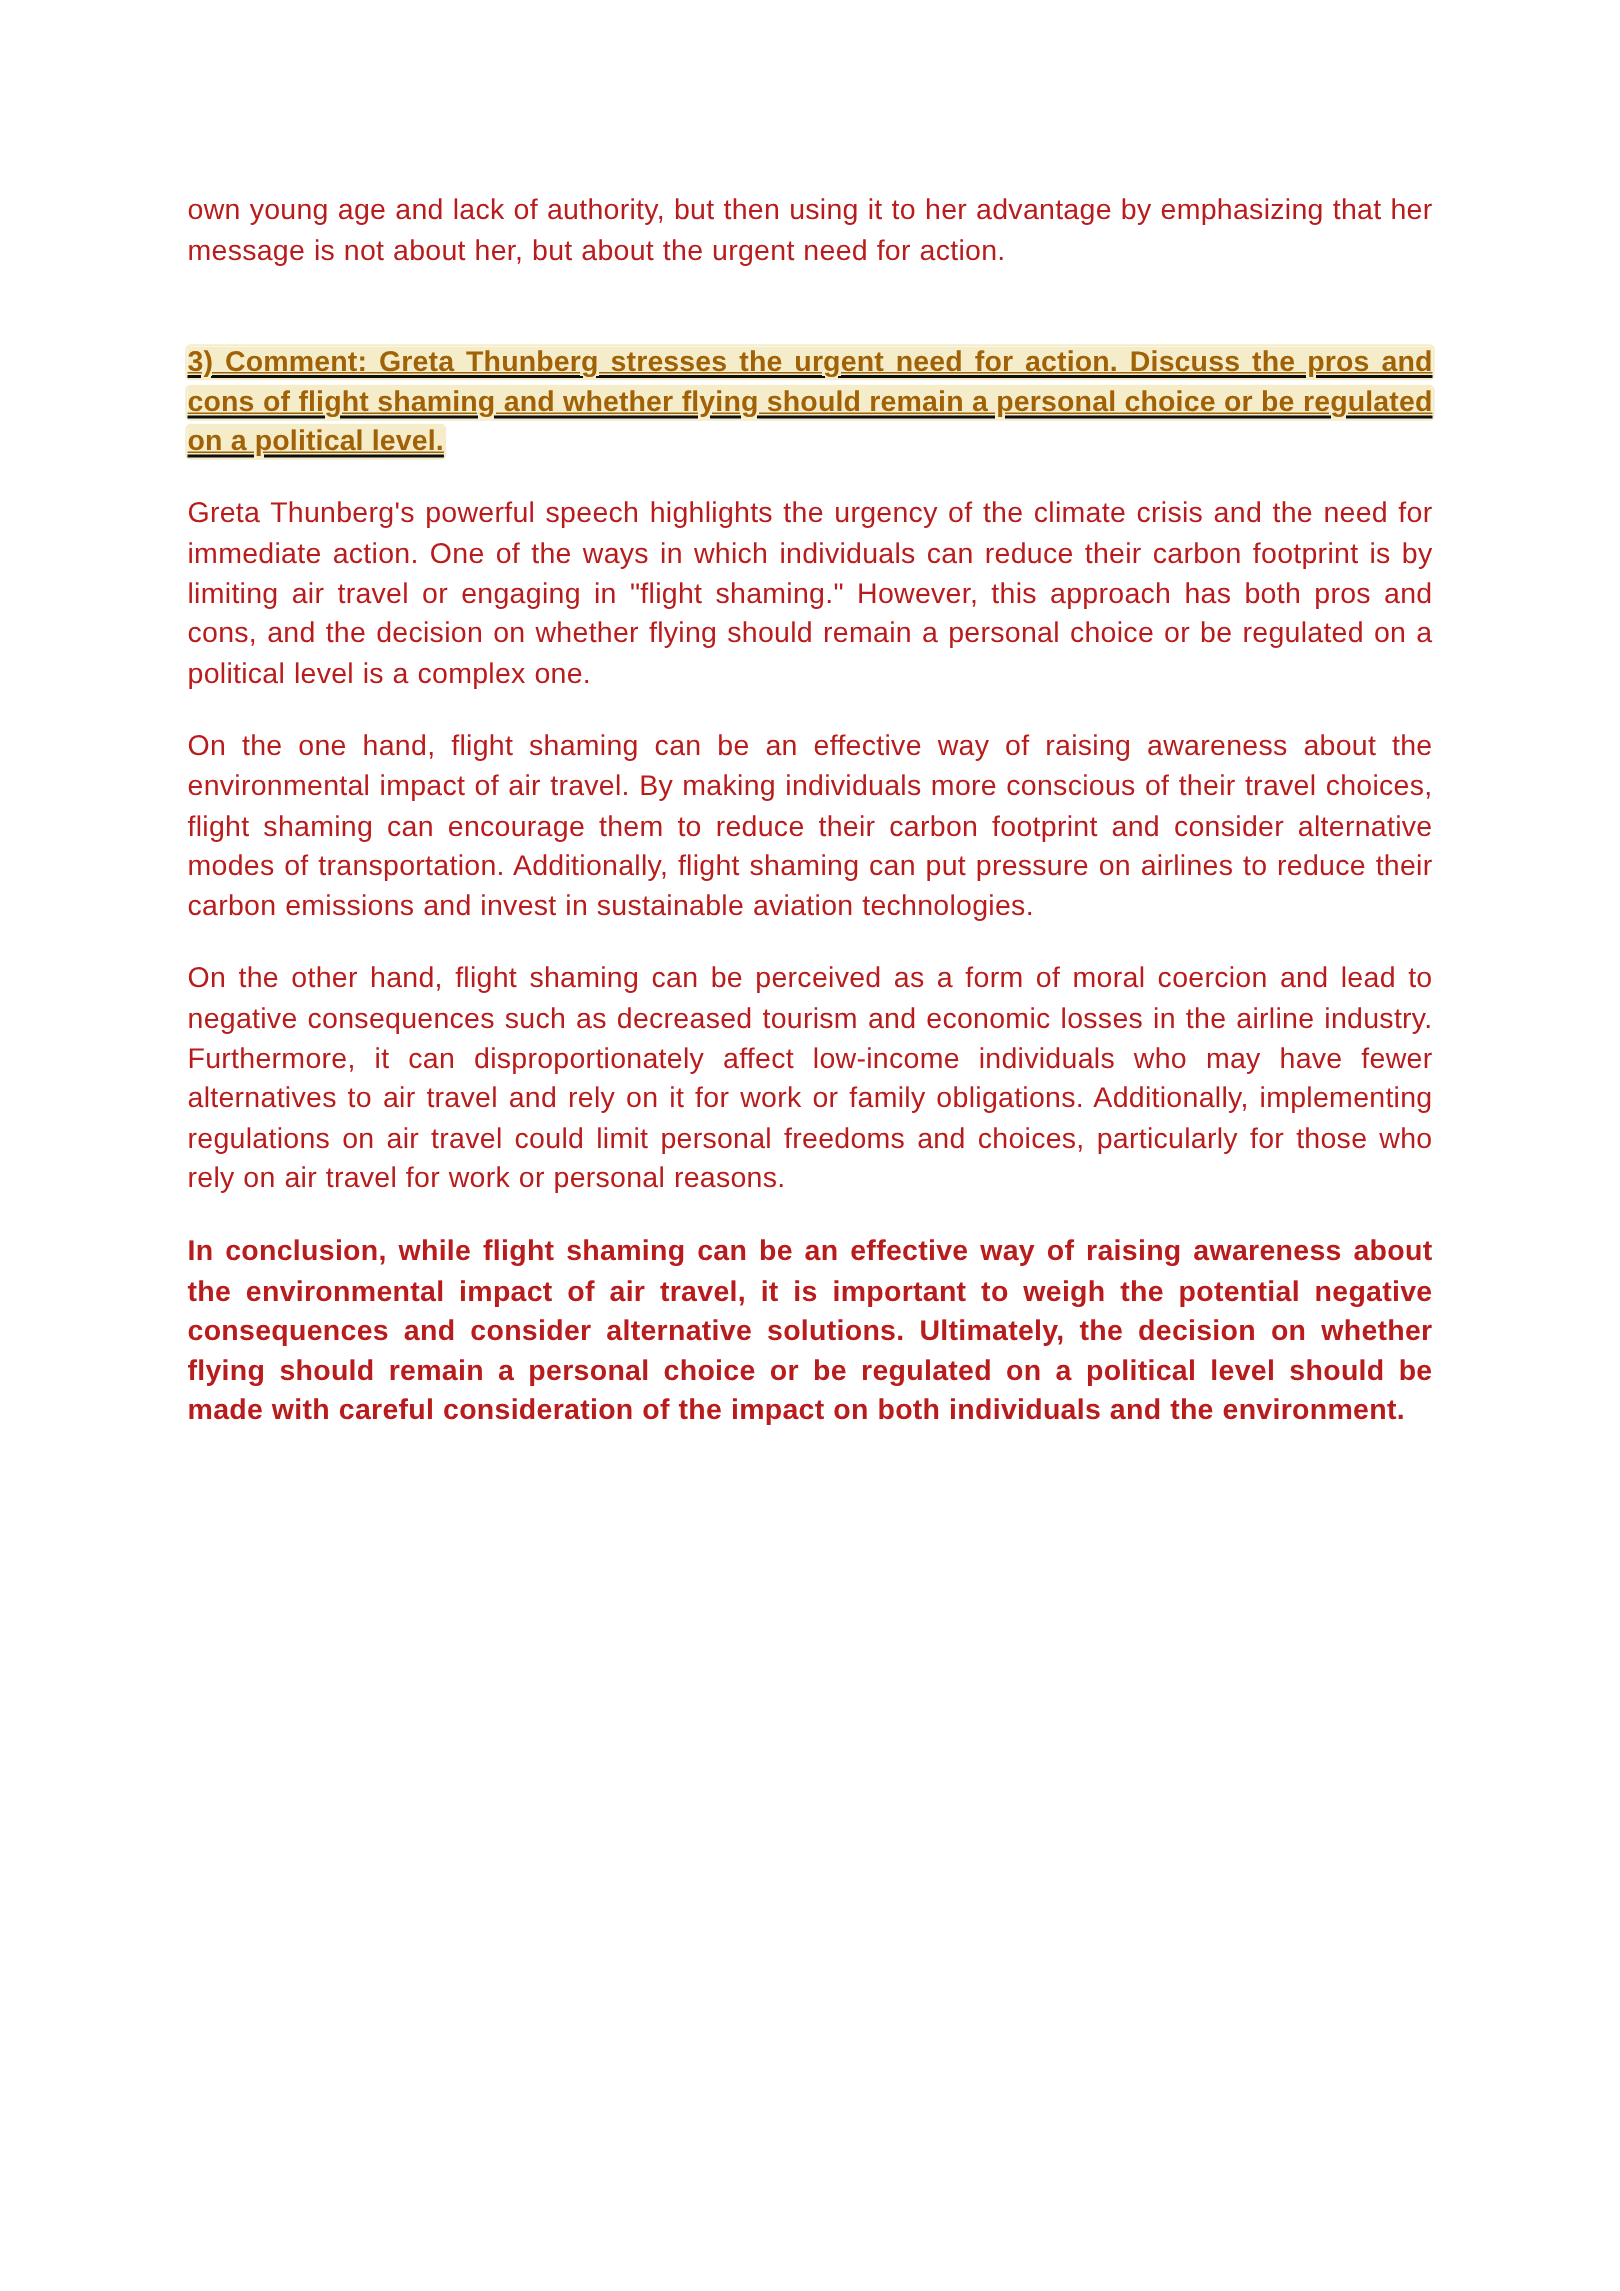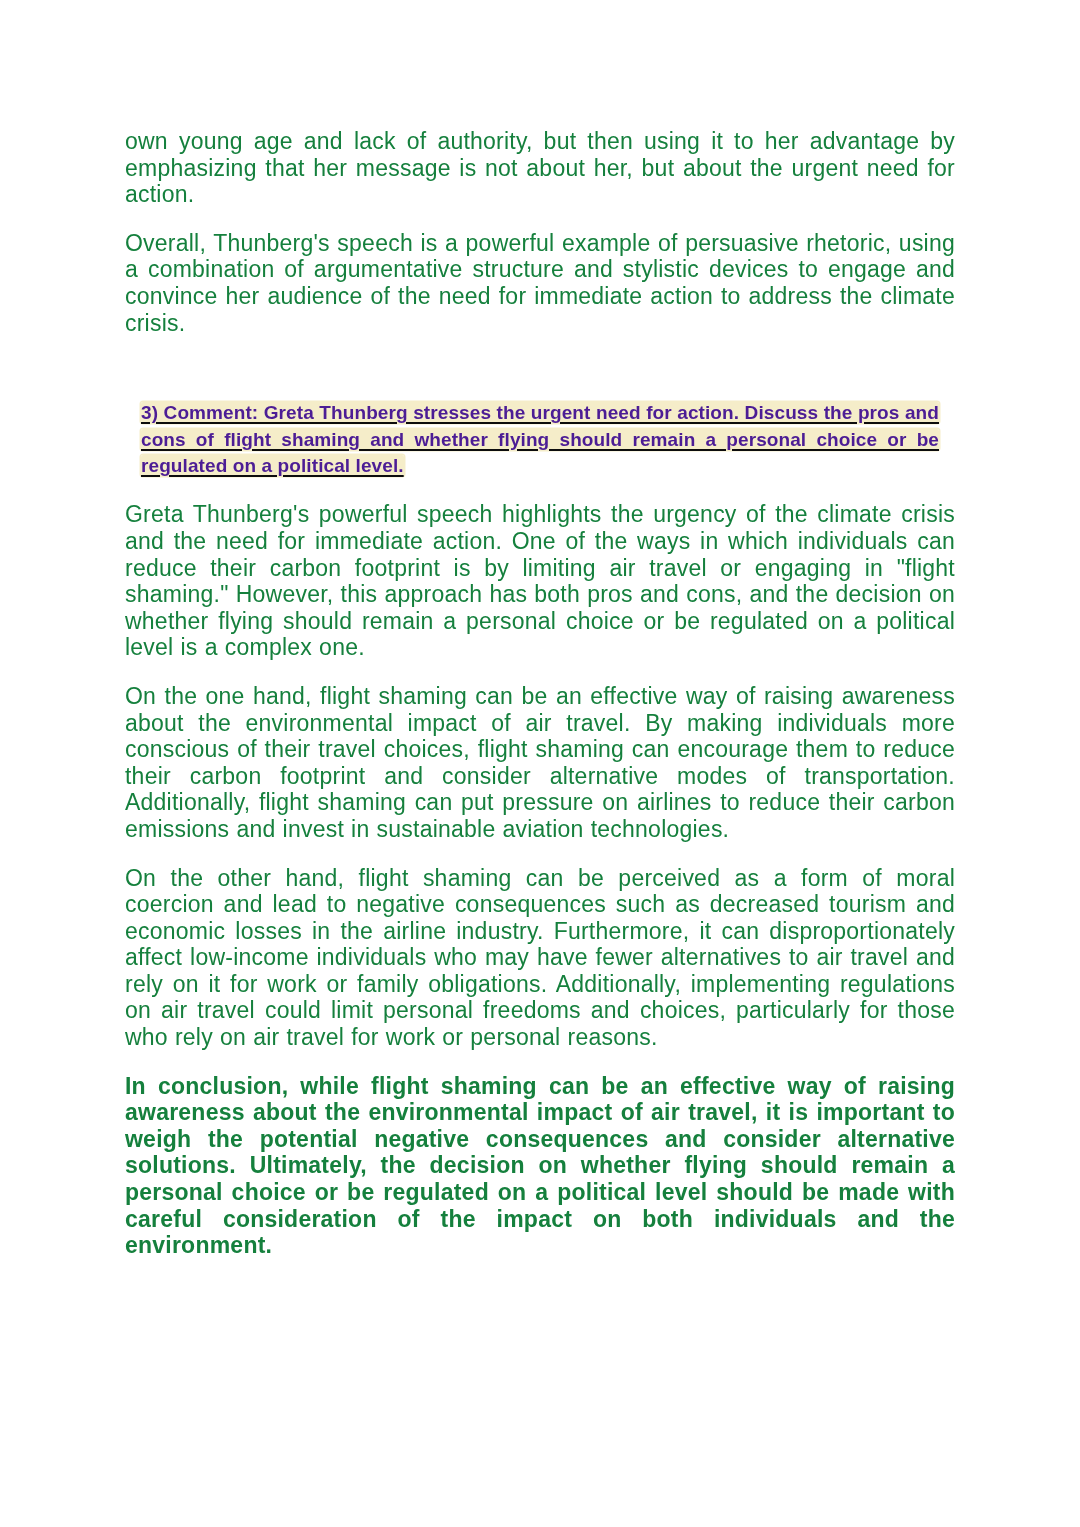--- a/index.html
+++ b/index.html
@@ -20,49 +20,50 @@
     background: #ffffff;
     overflow: hidden;
   }
   .content {
     position: absolute;
     left: 125px;
     top: 128px;
     width: 830px;
   }
   .para {
-    font-size: 23px;
+    font-size: 19px;
     line-height: 26.6px;
-    color: #15803d;
+    color: #b91c1c;
     text-align: justify;
     text-justify: inter-word;
     margin: 0 0 22px 0;
     letter-spacing: 0.01em;
     word-spacing: 0.02em;
     hyphens: none;
   }
   .para:last-child {
     margin-bottom: 0;
     font-weight: bold;
   }
   .spacer-before-heading {
     height: 26px;
   }
   .heading-block {
     margin: 0 0 22px 0;
   }
   .heading {
     font-size: 19px;
     line-height: 26.4px;
-    color: #4c1d95;
+    color: #a16207;
     font-weight: bold;
     text-align: justify;
     text-justify: inter-word;
-    margin: 16px;
+    margin: 0;
     letter-spacing: 0.005em;
+    text-decoration: underline;
   }
   .heading .hl {
     background-color: #f5edc9;
     box-shadow: 0 0 0 1.5px #f5edc9;
     border-radius: 2px;
     text-decoration: underline;
     text-decoration-thickness: 2px;
     text-underline-offset: 2.5px;
     text-decoration-color: #0d0d0d;
     -webkit-box-decoration-break: clone;
@@ -70,21 +71,20 @@
   }
 </style>
 </head>
 <body>
 
 <div class="page">
   <div class="content">
 
     <p class="para">own young age and lack of authority, but then using it to her advantage by emphasizing that her message is not about her, but about the urgent need for action.</p>
 
-    <p class="para">Overall, Thunberg's speech is a powerful example of persuasive rhetoric, using a combination of argumentative structure and stylistic devices to engage and convince her audience of the need for immediate action to address the climate crisis.</p>
 
     <div class="spacer-before-heading"></div>
 
     <div class="heading-block">
       <p class="heading"><span class="hl">3) Comment: Greta Thunberg stresses the urgent need for action. Discuss the pros and cons of flight shaming and whether flying should remain a personal choice or be regulated on a political level.</span></p>
     </div>
 
     <p class="para">Greta Thunberg's powerful speech highlights the urgency of the climate crisis and the need for immediate action. One of the ways in which individuals can reduce their carbon footprint is by limiting air travel or engaging in "flight shaming." However, this approach has both pros and cons, and the decision on whether flying should remain a personal choice or be regulated on a political level is a complex one.</p>
 
     <p class="para">On the one hand, flight shaming can be an effective way of raising awareness about the environmental impact of air travel. By making individuals more conscious of their travel choices, flight shaming can encourage them to reduce their carbon footprint and consider alternative modes of transportation. Additionally, flight shaming can put pressure on airlines to reduce their carbon emissions and invest in sustainable aviation technologies.</p>

